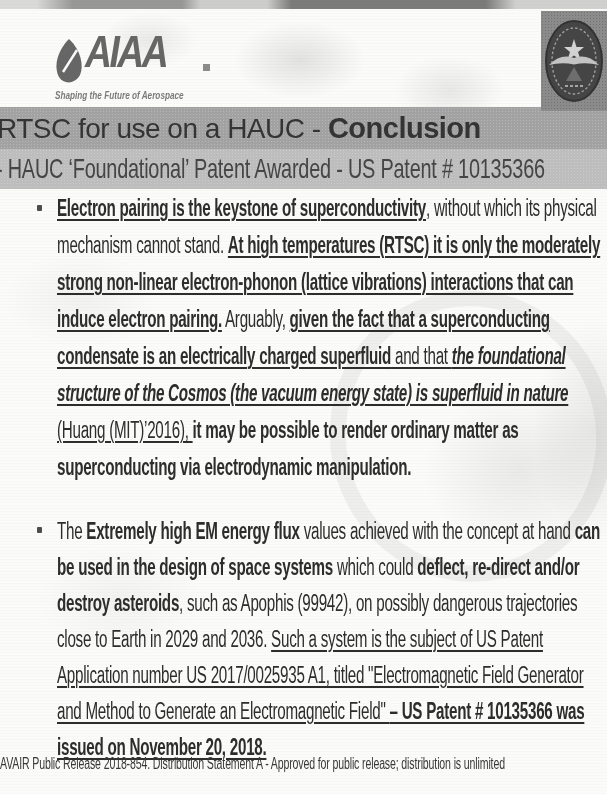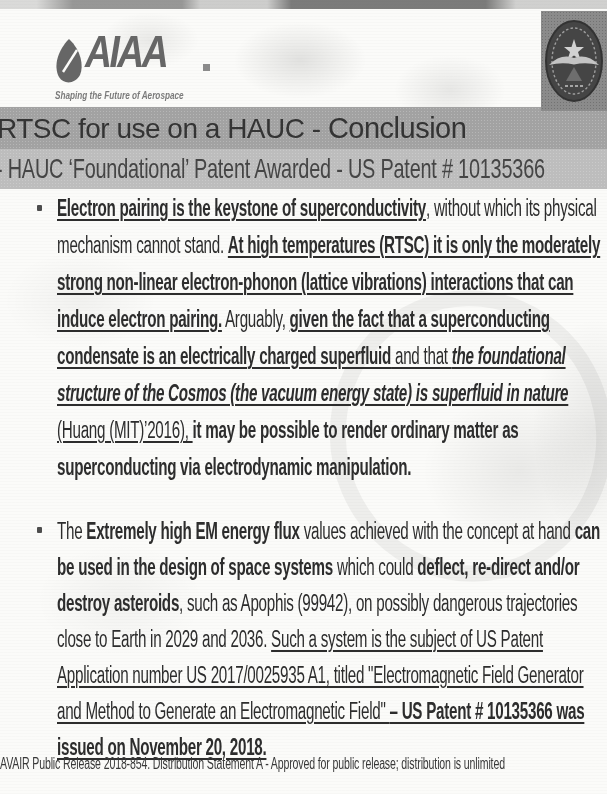--- a/index.html
+++ b/index.html
@@ -60,21 +60,21 @@
   .title-band{
     position:absolute;left:0;top:107px;right:0;height:42px;z-index:1;
     background:#a2a2a2;
     background-image:radial-gradient(rgba(255,255,255,0.22) 1px, transparent 1px);
     background-size:3px 3px;
   }
   .title-text{
     position:absolute;left:-3px;top:0;line-height:42px;white-space:nowrap;
     font-size:28px;letter-spacing:-0.5px;color:#343434;
   }
-  .title-text .emph{font-weight:normal;font-size:29px;}
+  .title-text .emph{font-weight:bold;font-size:29px;}
   .subtitle-band{
     position:absolute;left:0;top:149px;right:0;height:40px;z-index:1;
     background:#bdbdbd;
     background-image:radial-gradient(rgba(255,255,255,0.20) 1px, transparent 1px);
     background-size:3px 3px;
   }
   .subtitle-text{
     position:absolute;left:-4px;top:0;width:860px;line-height:40px;white-space:nowrap;
     font-size:28px;letter-spacing:-0.3px;color:#454545;
     transform:scale(0.71,1);transform-origin:0 0;

